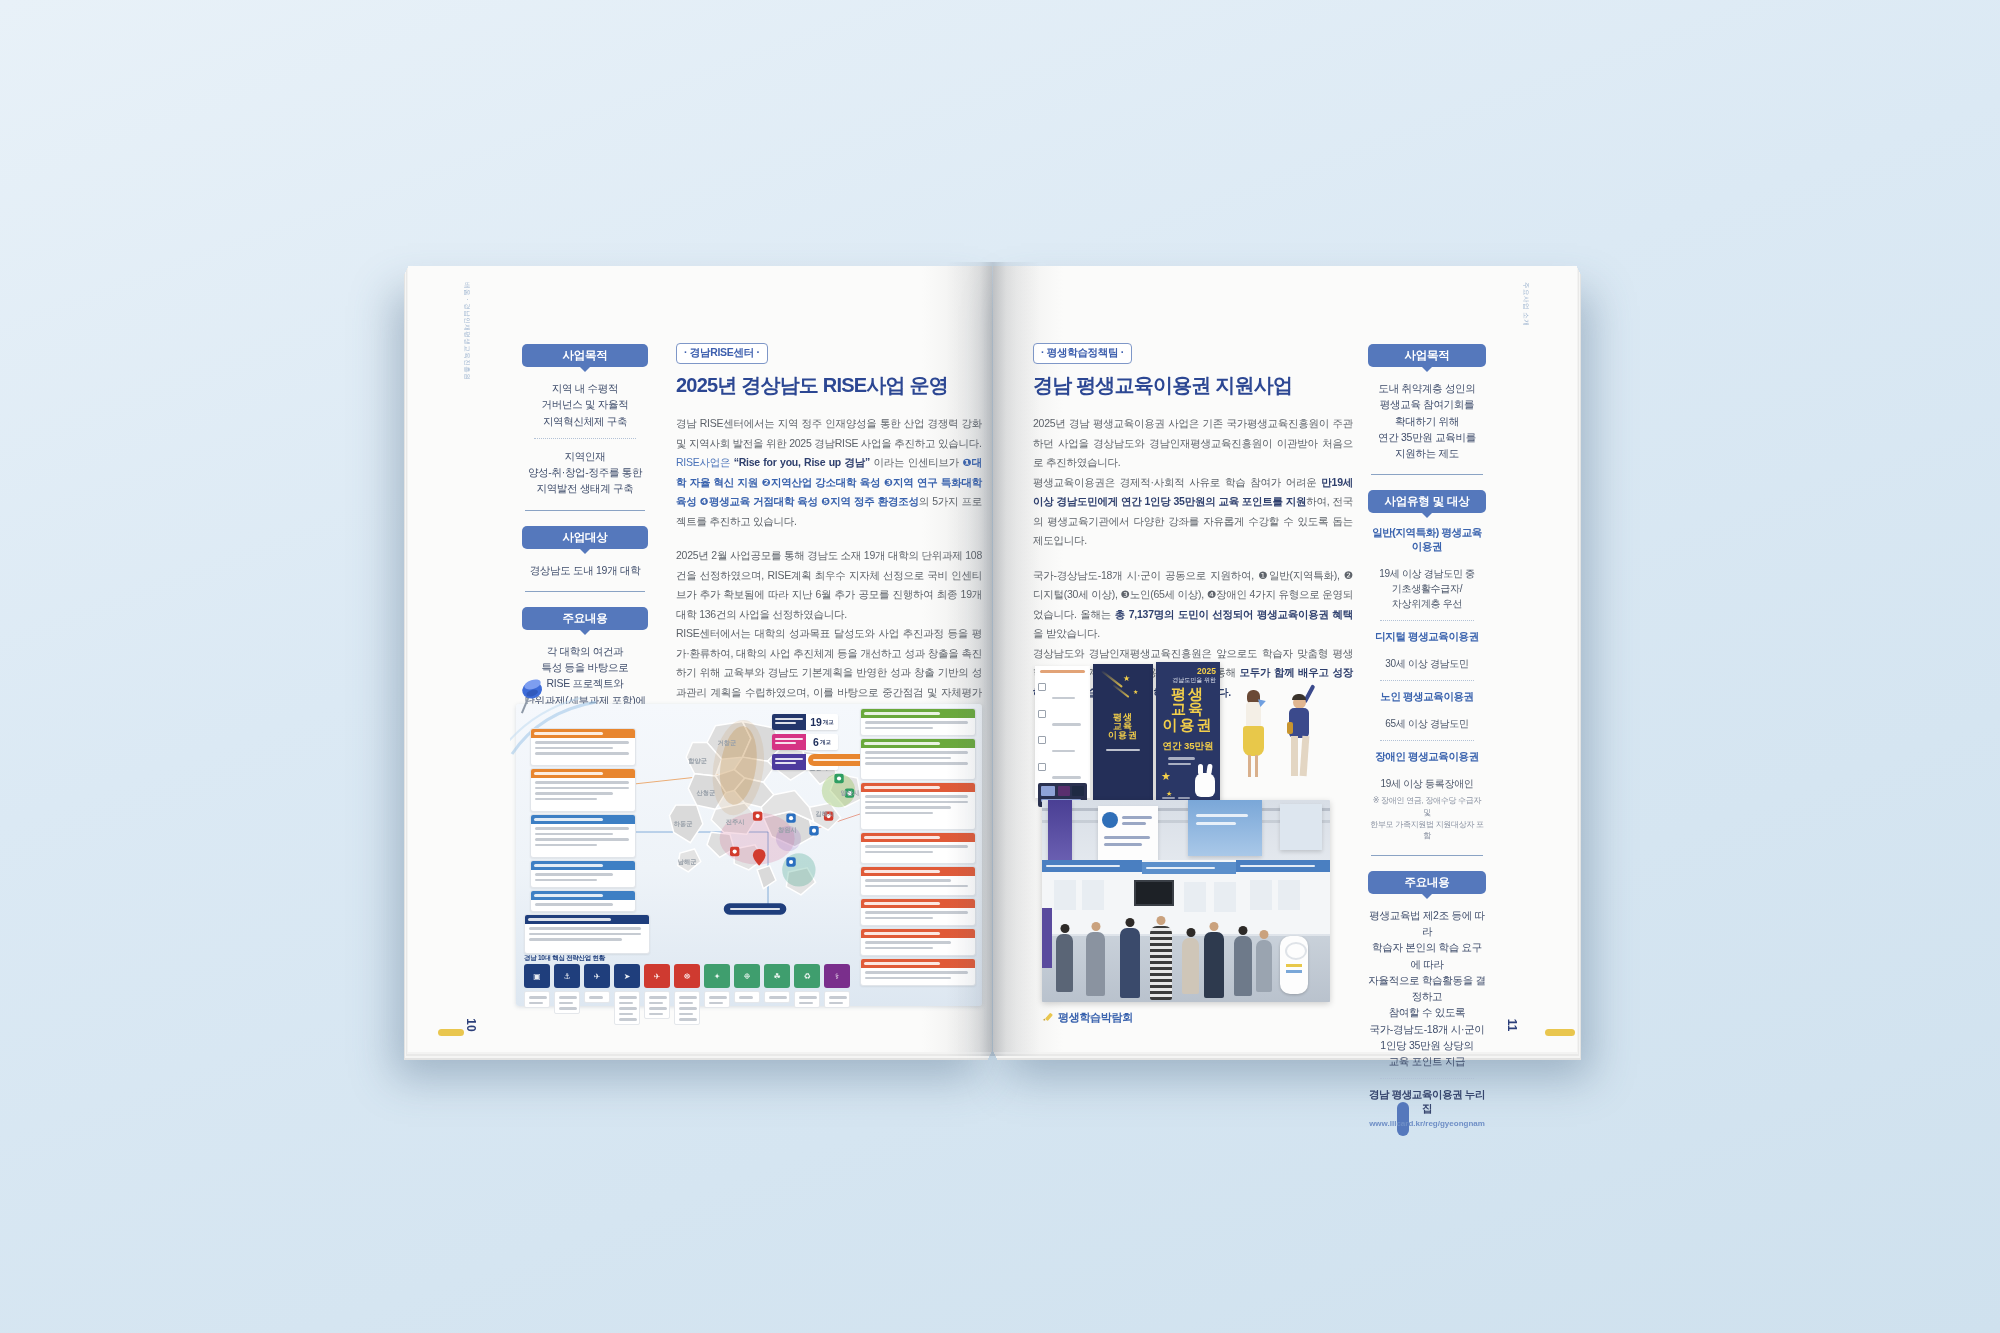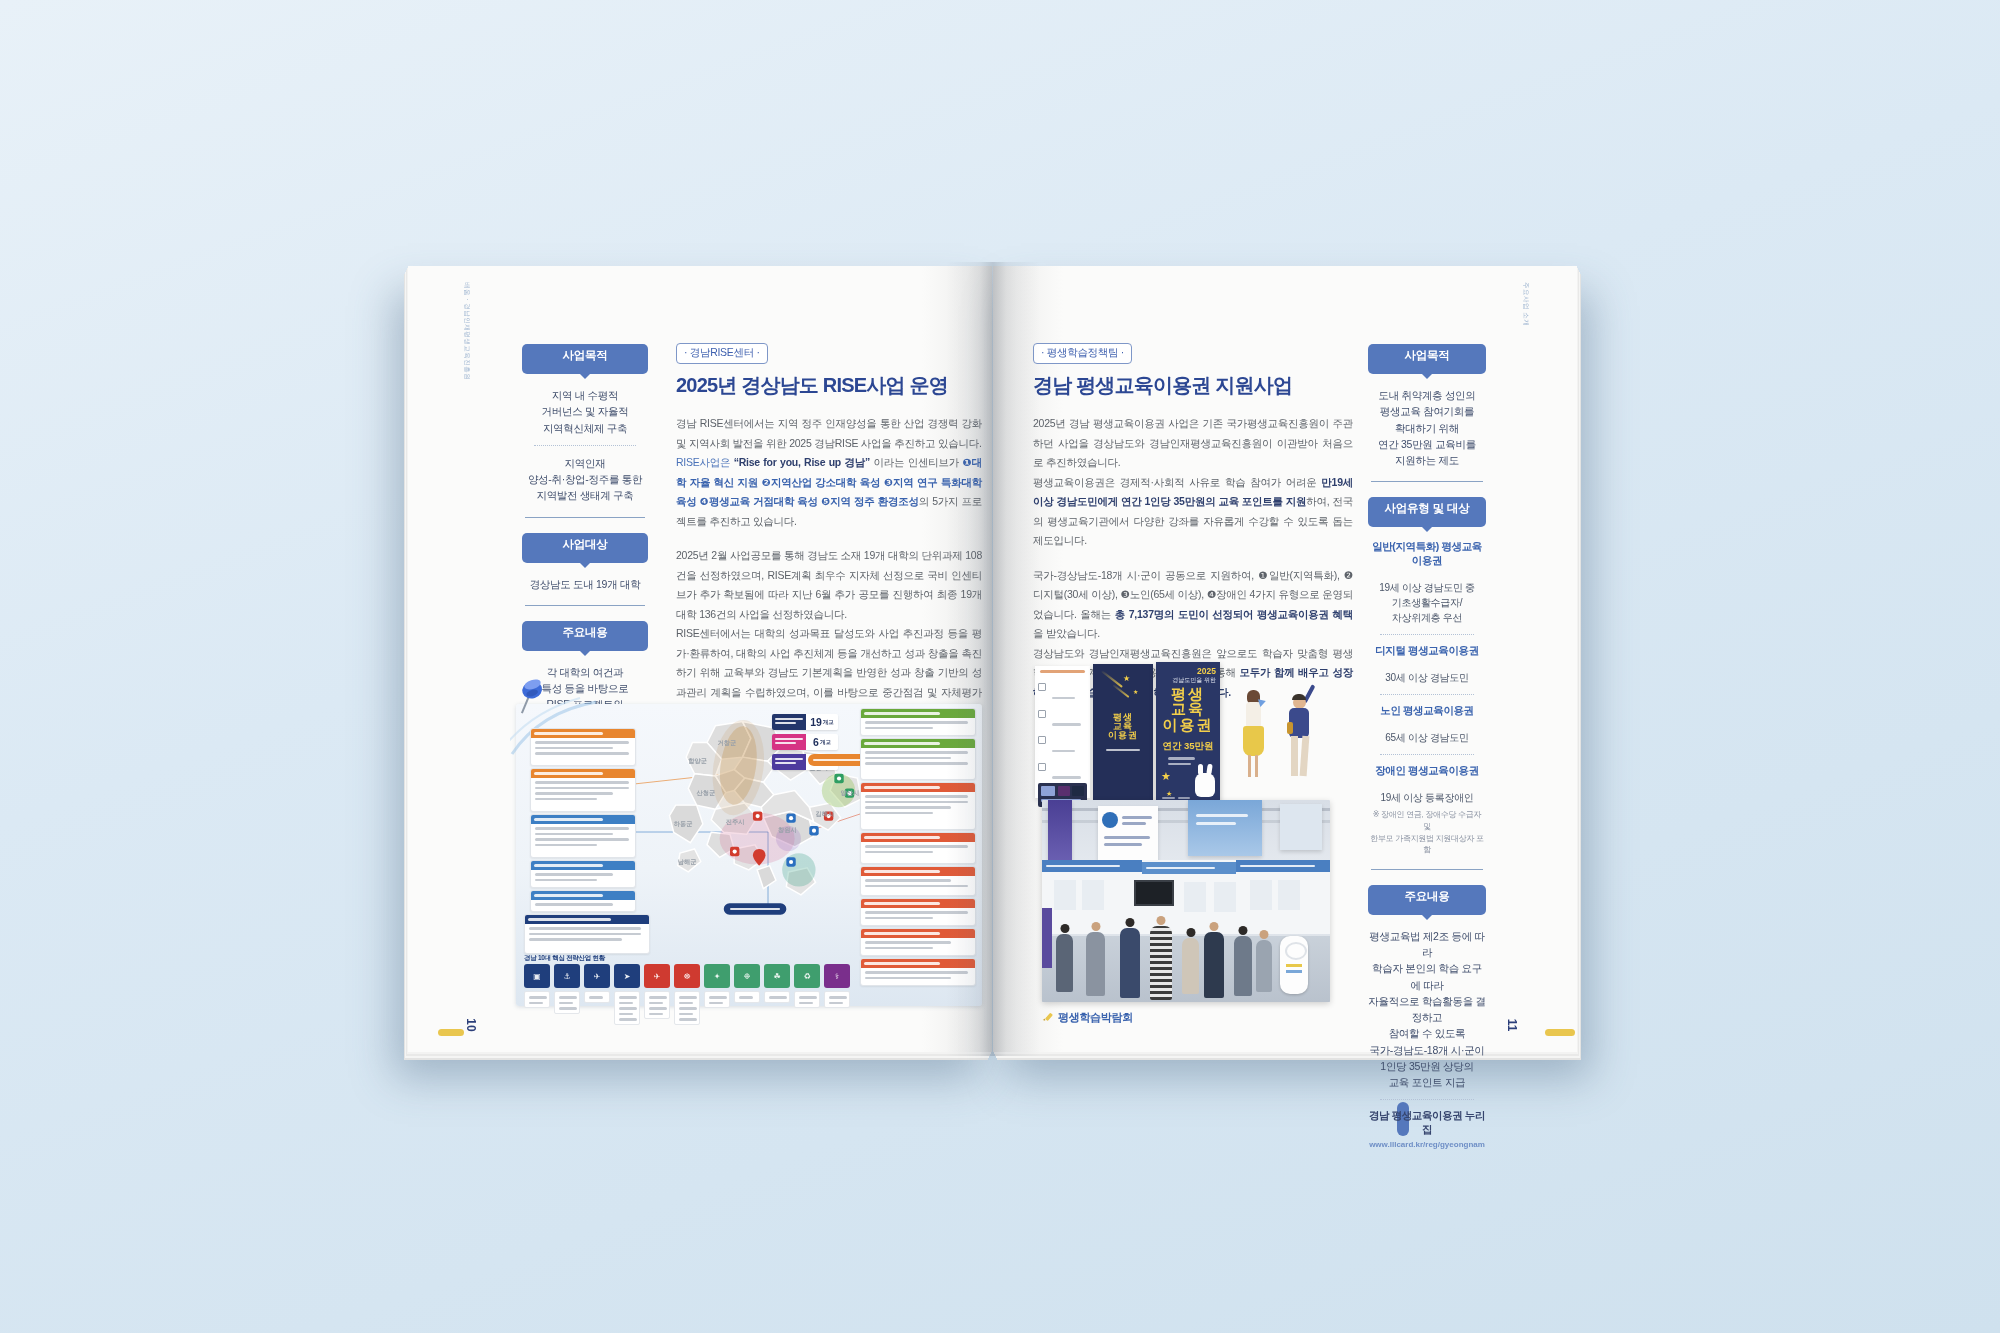--- a/index.html
+++ b/index.html
@@ -10,33 +10,33 @@
   .page-left{left:0;background:linear-gradient(90deg,#fbfbfa 0%,#fbfbfa 88%,#f0f0ef 96%,#e1e1e0 100%);
     box-shadow:-1px 2px 0 #f3f3f2,-2px 4px 0 #e9e9e8,-3px 6px 0 #f5f5f4,-4px 8px 0 #e3e3e2,-14px 26px 40px rgba(70,100,130,.38);}
   .page-right{left:585px;background:linear-gradient(270deg,#fbfbfa 0%,#fbfbfa 88%,#f0f0ef 96%,#e1e1e0 100%);
     box-shadow:1px 2px 0 #f3f3f2,2px 4px 0 #e9e9e8,3px 6px 0 #f5f5f4,4px 8px 0 #e3e3e2,14px 26px 40px rgba(70,100,130,.38);}
   .spine{position:absolute;left:538px;top:4px;width:94px;height:794px;pointer-events:none;z-index:6;
     background:linear-gradient(90deg,rgba(100,110,125,0) 0%,rgba(100,110,125,.10) 36%,rgba(70,80,95,.22) 50%,rgba(100,110,125,.10) 64%,rgba(100,110,125,0) 100%);}
   .spine-cap{position:absolute;font-size:6.5px;color:#9db4d0;white-space:nowrap;transform:rotate(90deg);transform-origin:left top;letter-spacing:.5px;}
 
   
   .sb{position:absolute;}
-  .sb-head{position:relative;background:var(--header-blue);color:#fff;font-weight:bold;font-size:11.5px;text-align:center;padding:4px 0 11px;border-radius:5px;letter-spacing:-0.2px;}
+  .sb-head{position:relative;background:var(--header-blue);color:#fff;font-weight:bold;font-size:11.5px;text-align:center;padding:4px 0 4px;border-radius:5px;letter-spacing:-0.2px;}
   .sb-head::after{content:"";position:absolute;left:50%;bottom:-5px;transform:translateX(-50%);border:6px solid transparent;border-top:6px solid var(--header-blue);border-bottom:0;}
   .sb-body{font-size:10.5px;line-height:1.55;color:var(--sidebar-text);text-align:center;margin:13px 0 0;font-weight:500;letter-spacing:-0.3px;}
   .sb-rule{border-top:1.5px solid #8aa3c4;margin:13px 3px 15px;}
   .dot{border-top:1.5px dotted #b3c2d6;margin:9px 12px;}
   .type-name{font-size:10.5px;font-weight:bold;color:var(--link-blue);text-align:center;letter-spacing:-0.4px;}
   .type-desc{font-size:10px;line-height:1.5;color:#4a5568;text-align:center;margin-top:12px;letter-spacing:-0.3px;}
   .type-note{font-size:8px;line-height:1.45;color:#8b93a2;text-align:center;margin-top:4px;letter-spacing:-0.3px;}
   .link-title{font-size:10.5px;font-weight:bold;color:#36456e;text-align:center;letter-spacing:-0.4px;}
   .link-url{font-size:8px;font-weight:bold;color:#6f8fc6;text-align:center;margin-top:3px;}
 
   
-  .tag{display:inline-block;font-size:10.5px;font-weight:normal;color:var(--tag-blue);border:1.5px solid #7e97c8;border-radius:4px;padding:2px 7px 3px;background:#fff;letter-spacing:-0.3px;}
+  .tag{display:inline-block;font-size:10.5px;font-weight:bold;color:var(--tag-blue);border:1.5px solid #7e97c8;border-radius:4px;padding:2px 7px 3px;background:#fff;letter-spacing:-0.3px;}
   .title{font-size:20px;font-weight:800;color:var(--title-navy);margin:8px 0 15px;letter-spacing:-0.8px;}
   .para{font-size:10.5px;line-height:1.86;color:var(--body-gray);text-align:justify;letter-spacing:-0.25px;margin:0;}
   .para.gap{margin-top:15px;}
   .para .bnavy{color:var(--bold-navy);font-weight:bold;}
   .para .bblue{color:var(--link-blue);font-weight:bold;}
   .para .blue{color:#4a72b8;}
 
   
   .ph{height:2.5px;background:#c6cbd2;border-radius:1.5px;margin:3px 4px 0;}
   .ph.o{background:#e2a377;} .ph.w{background:rgba(255,255,255,.8);} .ph.n{background:#9aa7c4;}

